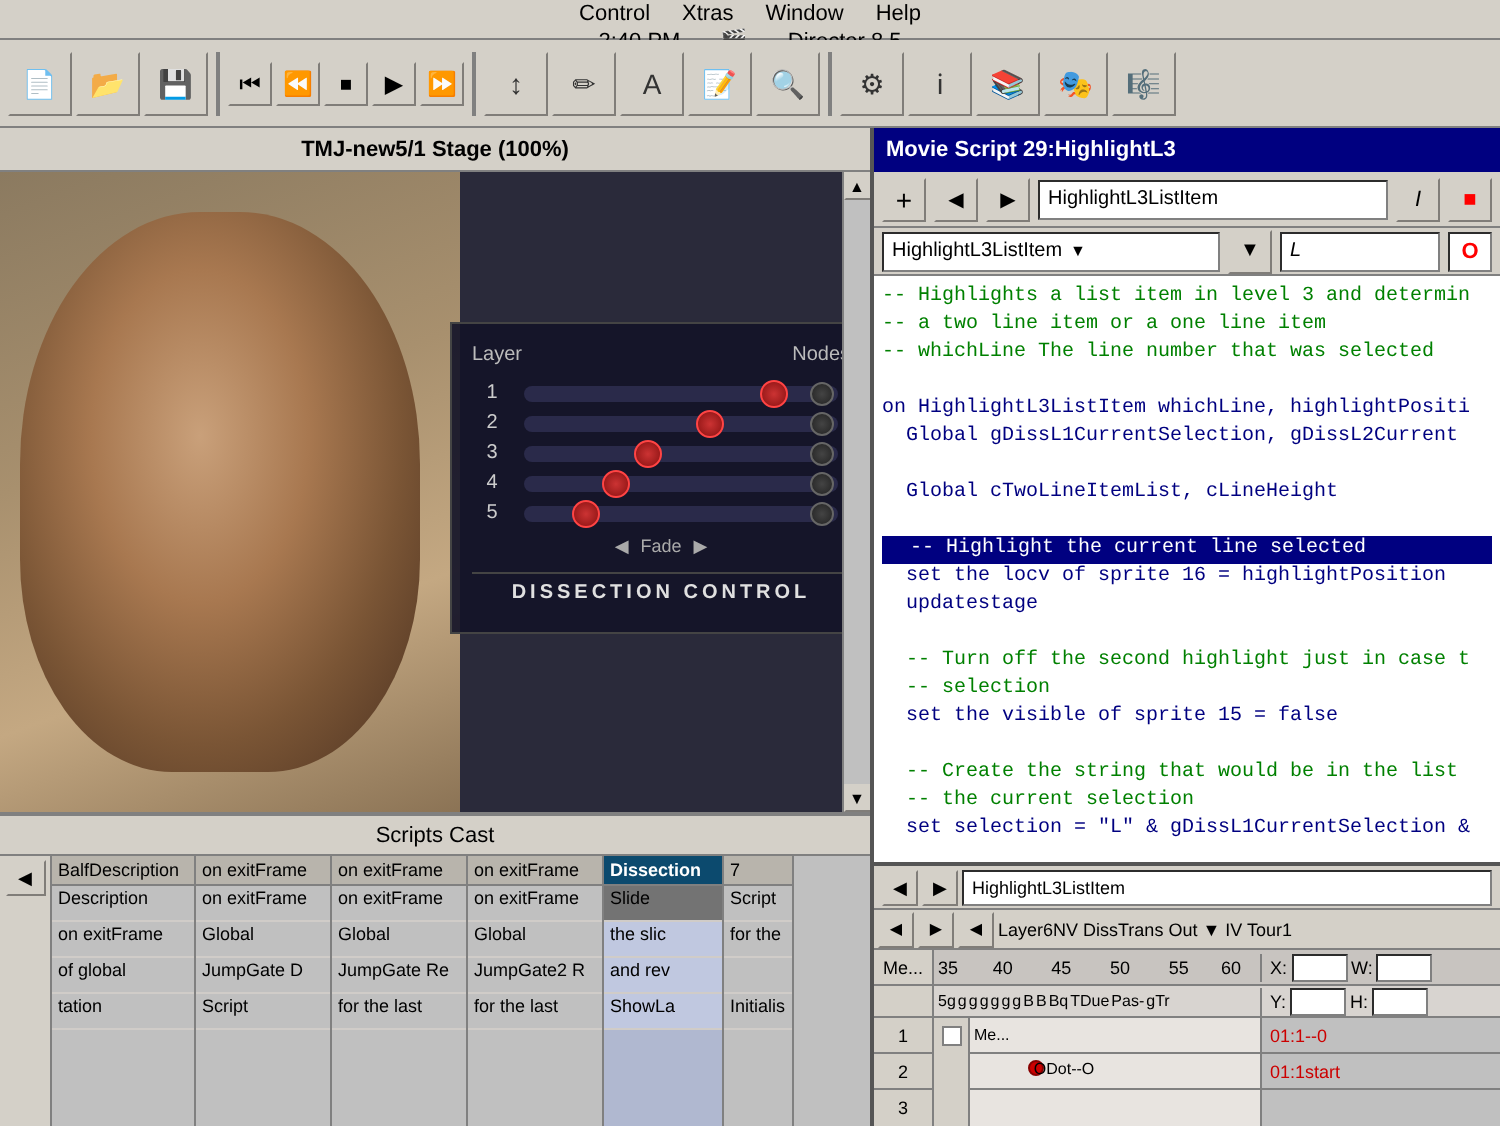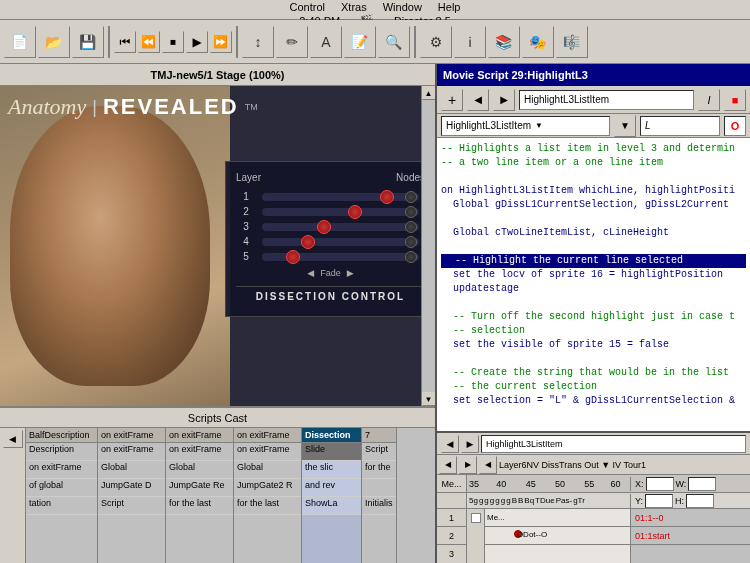--- a/index.html
+++ b/index.html
@@ -228,26 +228,20 @@
         <span>TMJ-new5/1 Stage (100%)</span>
       </div>
 
       <div class="stage-area" style="height:320px;">
 
         <div style="position:absolute;top:0;left:0;width:230px;height:320px;background:linear-gradient(160deg,#8B7a60 0%,#a8906e 40%,#c4a882 70%,#8B7355 100%);overflow:hidden;">
 
           <div style="position:absolute;top:20px;left:10px;width:200px;height:280px;background:radial-gradient(ellipse at 45% 40%, #c9a07a 0%, #a87850 35%, #7a5535 65%, #4a3020 100%);border-radius:45% 45% 38% 38%;"></div>
         </div>
 
-        <div style="position:absolute;top:8px;left:8px;display:flex;align-items:center;gap:6px;">
-          <span style="color:#e8dfc8;font-size:22px;font-style:italic;font-weight:300;font-family:Georgia,serif;">Anatomy</span>
-          <span style="color:#ccc;font-size:18px;font-weight:100;">|</span>
-          <span style="color:white;font-size:22px;font-weight:900;letter-spacing:2px;font-family:Arial,sans-serif;">REVEALED</span>
-          <sup style="color:#aaa;font-size:9px;">TM</sup>
-        </div>
 
         <div style="position:absolute;top:75px;right:0;width:210px;background:rgba(20,20,40,0.92);border:1px solid #444;border-right:none;padding:10px;">
 
           <div style="display:flex;justify-content:space-between;color:#bbb;font-size:10px;margin-bottom:8px;">
             <span>Layer</span>
             <span>Nodes</span>
           </div>
 
           <div class="slider-row">
             <span class="slider-label">1</span>
@@ -392,20 +386,21 @@
           <span style="font-size:8px;">▼</span>
         </div>
         <div style="width:22px;height:22px;background:#d4d0c8;border:1px outset #d4d0c8;display:flex;align-items:center;justify-content:center;cursor:pointer;font-size:10px;">▼</div>
         <div style="width:80px;height:20px;background:white;border:1px inset #808080;display:flex;align-items:center;padding:0 4px;font-size:10px;font-style:italic;">L</div>
         <div style="width:22px;height:20px;background:white;border:1px inset #808080;display:flex;align-items:center;justify-content:center;cursor:pointer;font-weight:bold;color:red;">O</div>
       </div>
 
       <div class="script-content" style="height:280px;">
         <div class="comment-line">-- Highlights a list item in level 3 and determin</div>
         <div class="comment-line">-- a two line item or a one line item</div>
+        <div class="comment-line">-- whichLine The line number that was selected</div>
         <div class="normal-line">&nbsp;</div>
         <div class="code-line">on HighlightL3ListItem whichLine, highlightPositi</div>
         <div class="code-line">&nbsp;&nbsp;Global gDissL1CurrentSelection, gDissL2Current</div>
         <div class="normal-line">&nbsp;</div>
         <div class="code-line">&nbsp;&nbsp;Global cTwoLineItemList, cLineHeight</div>
         <div class="normal-line">&nbsp;</div>
         <div style="background:#000080;color:white;padding:0 2px;display:inline-block;width:100%;">&nbsp;&nbsp;-- Highlight the current line selected</div>
         <div class="code-line">&nbsp;&nbsp;set the locv of sprite 16 = highlightPosition</div>
         <div class="code-line">&nbsp;&nbsp;updatestage</div>
         <div class="normal-line">&nbsp;</div>

